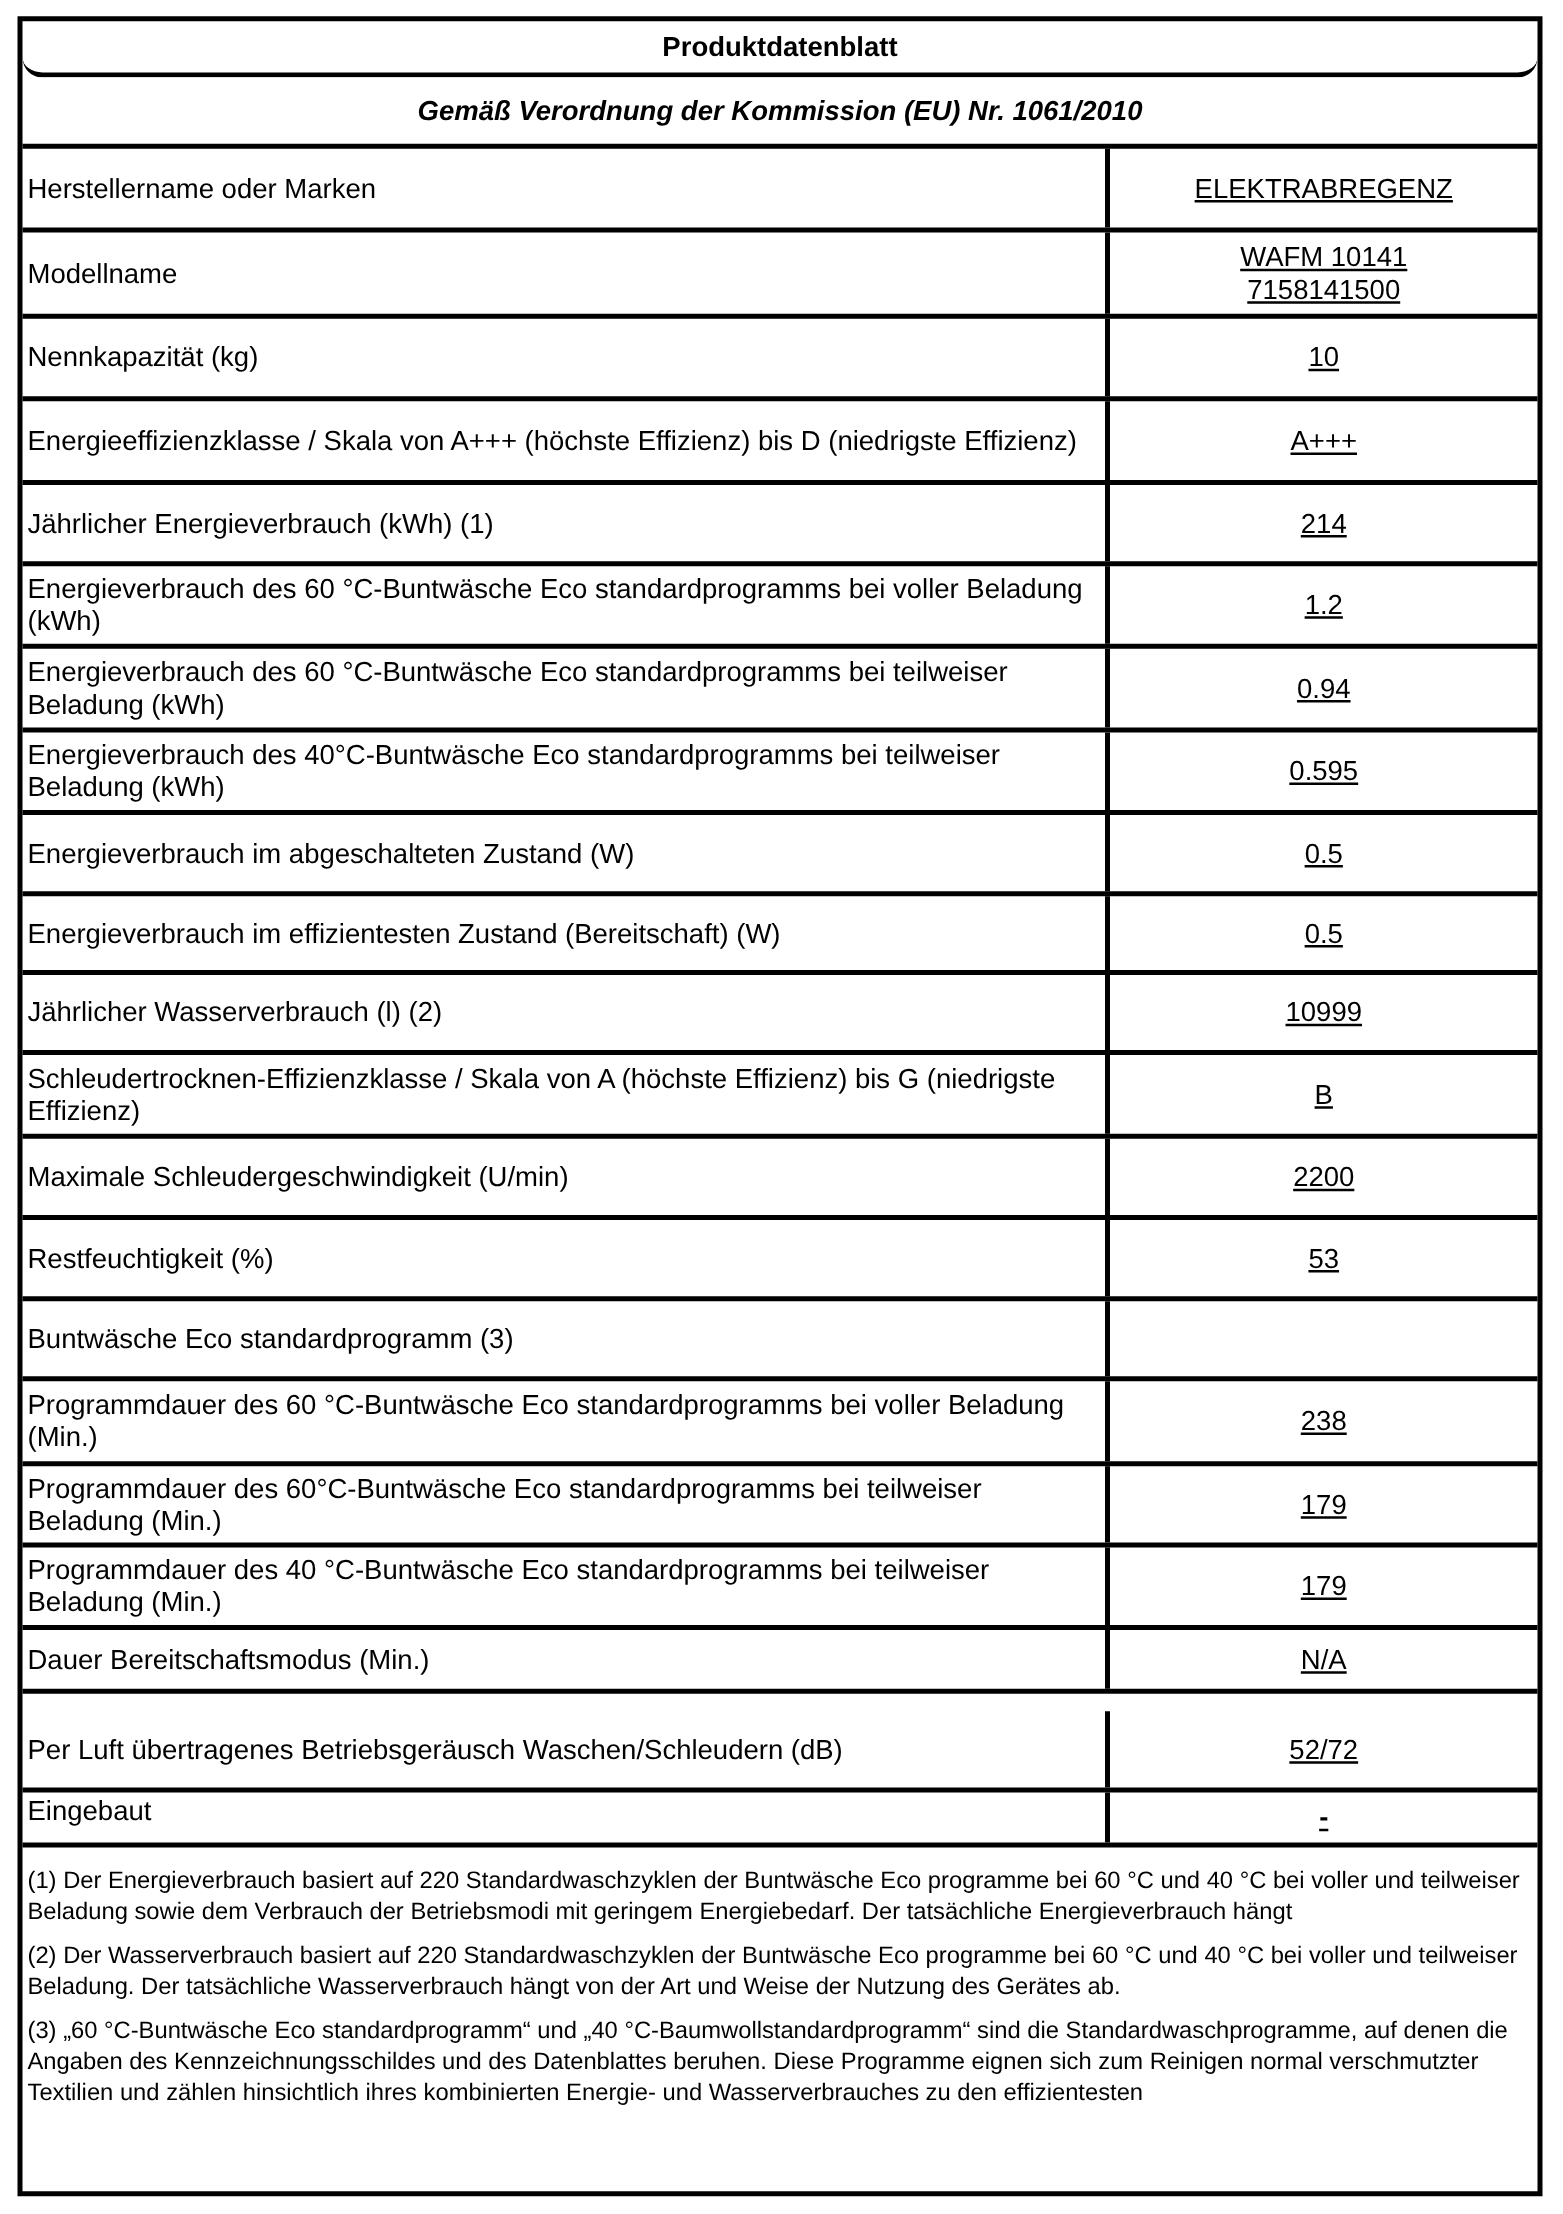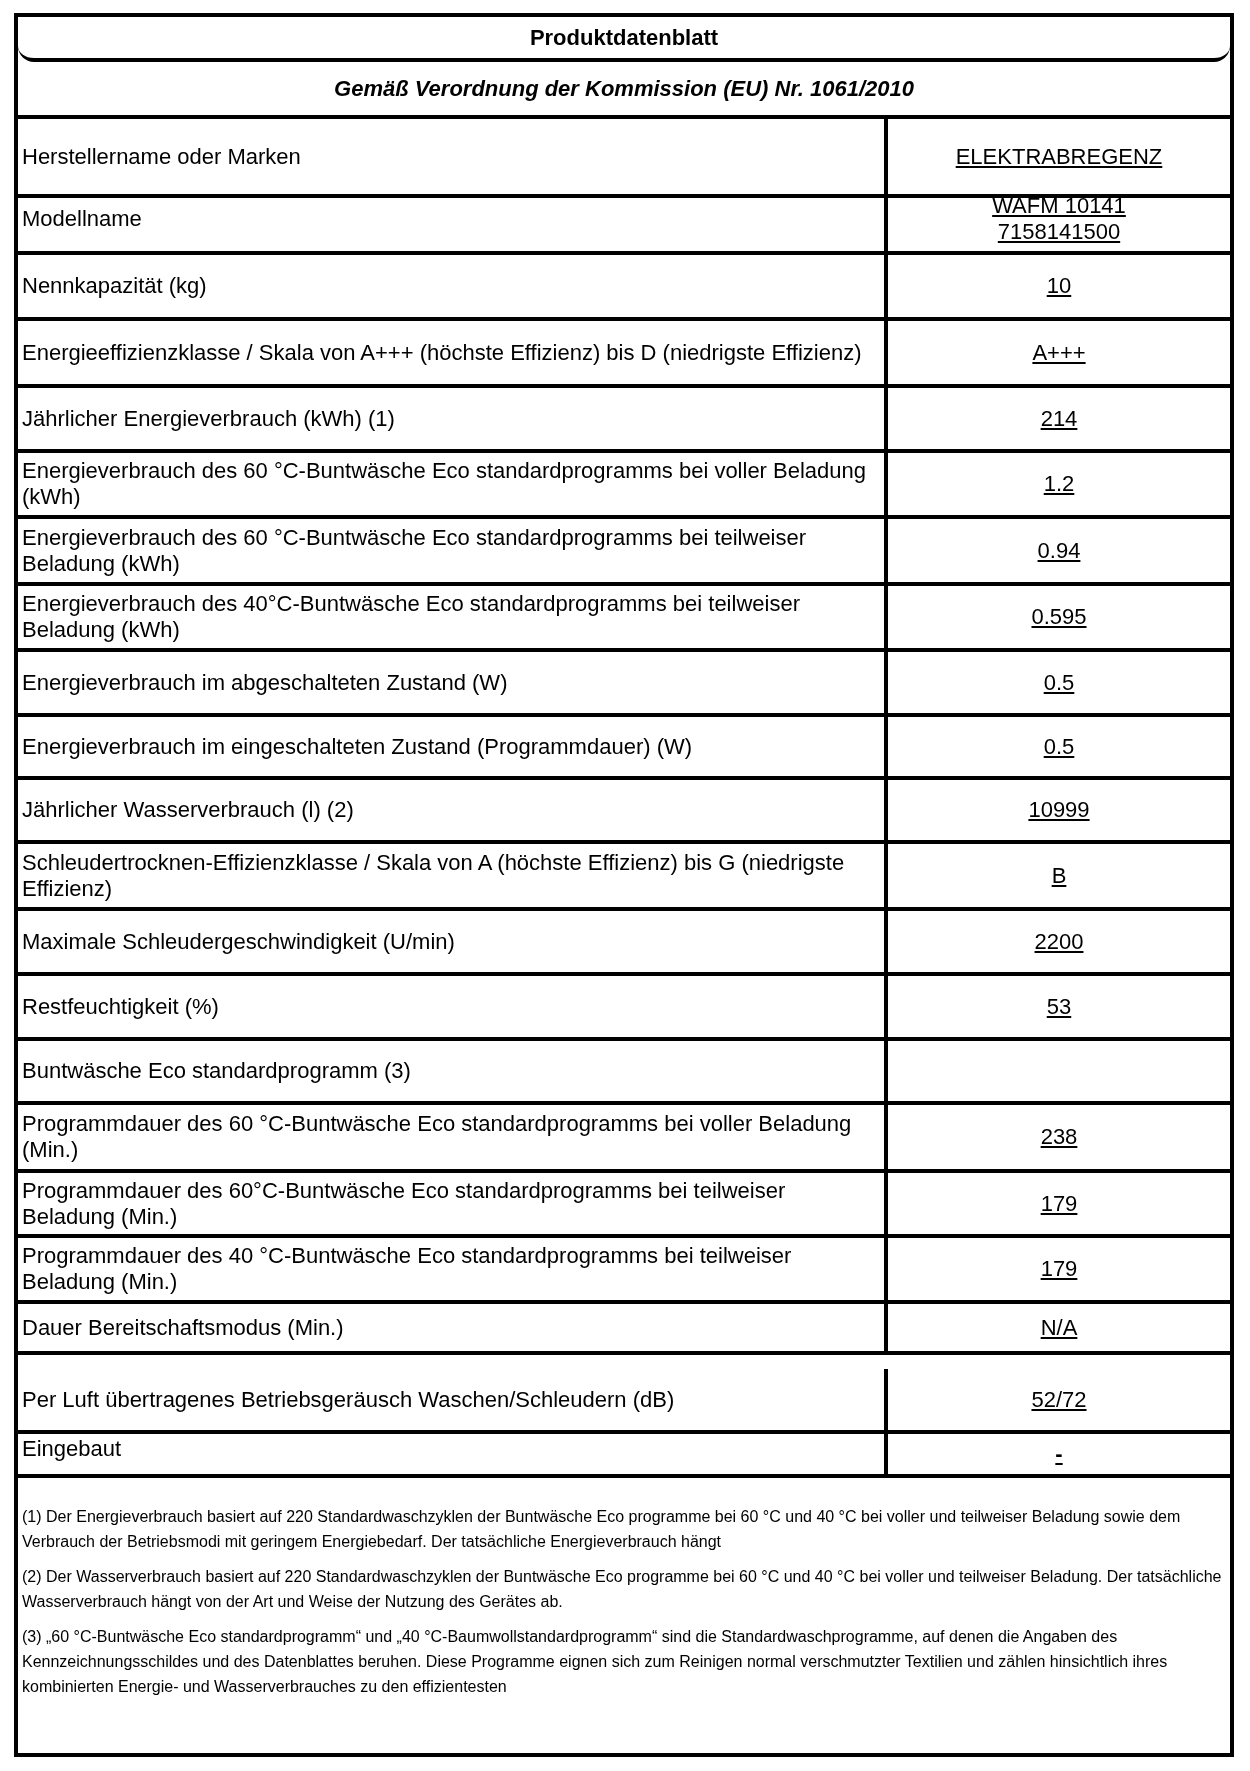--- a/index.html
+++ b/index.html
@@ -11,32 +11,32 @@
   .full { display: flex; align-items: center; justify-content: center; font-size: 22px; }
   .title { font-weight: bold; border-radius: 16px; }
   .subtitle { font-weight: bold; font-style: italic; }
   .cell-label { position: absolute; left: 0; top: 0; bottom: 0; width: 870px;
                 border-right: 4px solid #000; box-sizing: border-box;
                 display: flex; align-items: center; padding-left: 4px; padding-right: 6px;
                 font-size: 22px; line-height: 26px; }
   .cell-value { position: absolute; left: 870px; right: 0; top: 0; bottom: 0;
                 display: flex; align-items: center; justify-content: center; text-align: center;
                 font-size: 22px; line-height: 26px; padding: 0 8px; white-space: pre-line; text-decoration: underline; }
-  .notes { position: absolute; left: 0; right: 0; bottom: 0; padding: 26px 6px 0 4px; box-sizing: border-box;
-           font-size: 16px; line-height: 25px; }
+  .notes { position: absolute; left: 0; right: 0; bottom: 0; padding: 14px 6px 0 4px; box-sizing: border-box;
+           font-size: 19px; line-height: 25px; }
   .note { margin: 0 0 10px 0; }
 </style>
 </head>
 <body>
 
 <div class="sheet">
   <div class="row full title" style="top:0;height:45px;">Produktdatenblatt</div>
   <div class="row full subtitle" style="top:45px;height:57px;">Gemäß Verordnung der Kommission (EU) Nr. 1061/2010</div>
 
-  <div class="row" style="top:102px;height:79px;">
+  <div class="row" style="top:102px;height:67px;">
     <div class="cell-label">Herstellername oder Marken</div>
     <div class="cell-value">ELEKTRABREGENZ</div>
   </div>
   <div class="row" style="top:169px;height:69px;">
     <div class="cell-label">Modellname</div>
     <div class="cell-value">WAFM 10141
 7158141500</div>
   </div>
   <div class="row" style="top:238px;height:66px;">
     <div class="cell-label">Nennkapazität (kg)</div>
@@ -60,21 +60,21 @@
   </div>
   <div class="row" style="top:569px;height:66px;">
     <div class="cell-label">Energieverbrauch des 40°C-Buntwäsche Eco standardprogramms bei teilweiser Beladung (kWh)</div>
     <div class="cell-value">0.595</div>
   </div>
   <div class="row" style="top:635px;height:65px;">
     <div class="cell-label">Energieverbrauch im abgeschalteten Zustand (W)</div>
     <div class="cell-value">0.5</div>
   </div>
   <div class="row" style="top:700px;height:63px;">
-    <div class="cell-label">Energieverbrauch im eingeschalteten Zustand (Programmdauer) (W)</div>
+    <div class="cell-label">Energieverbrauch im effizientesten Zustand (Bereitschaft) (W)</div>
     <div class="cell-value">0.5</div>
   </div>
   <div class="row" style="top:763px;height:64px;">
     <div class="cell-label">Jährlicher Wasserverbrauch (l) (2)</div>
     <div class="cell-value">10999</div>
   </div>
   <div class="row" style="top:827px;height:67px;">
     <div class="cell-label">Schleudertrocknen-Effizienzklasse / Skala von A (höchste Effizienz) bis G (niedrigste Effizienz)</div>
     <div class="cell-value">B</div>
   </div>

